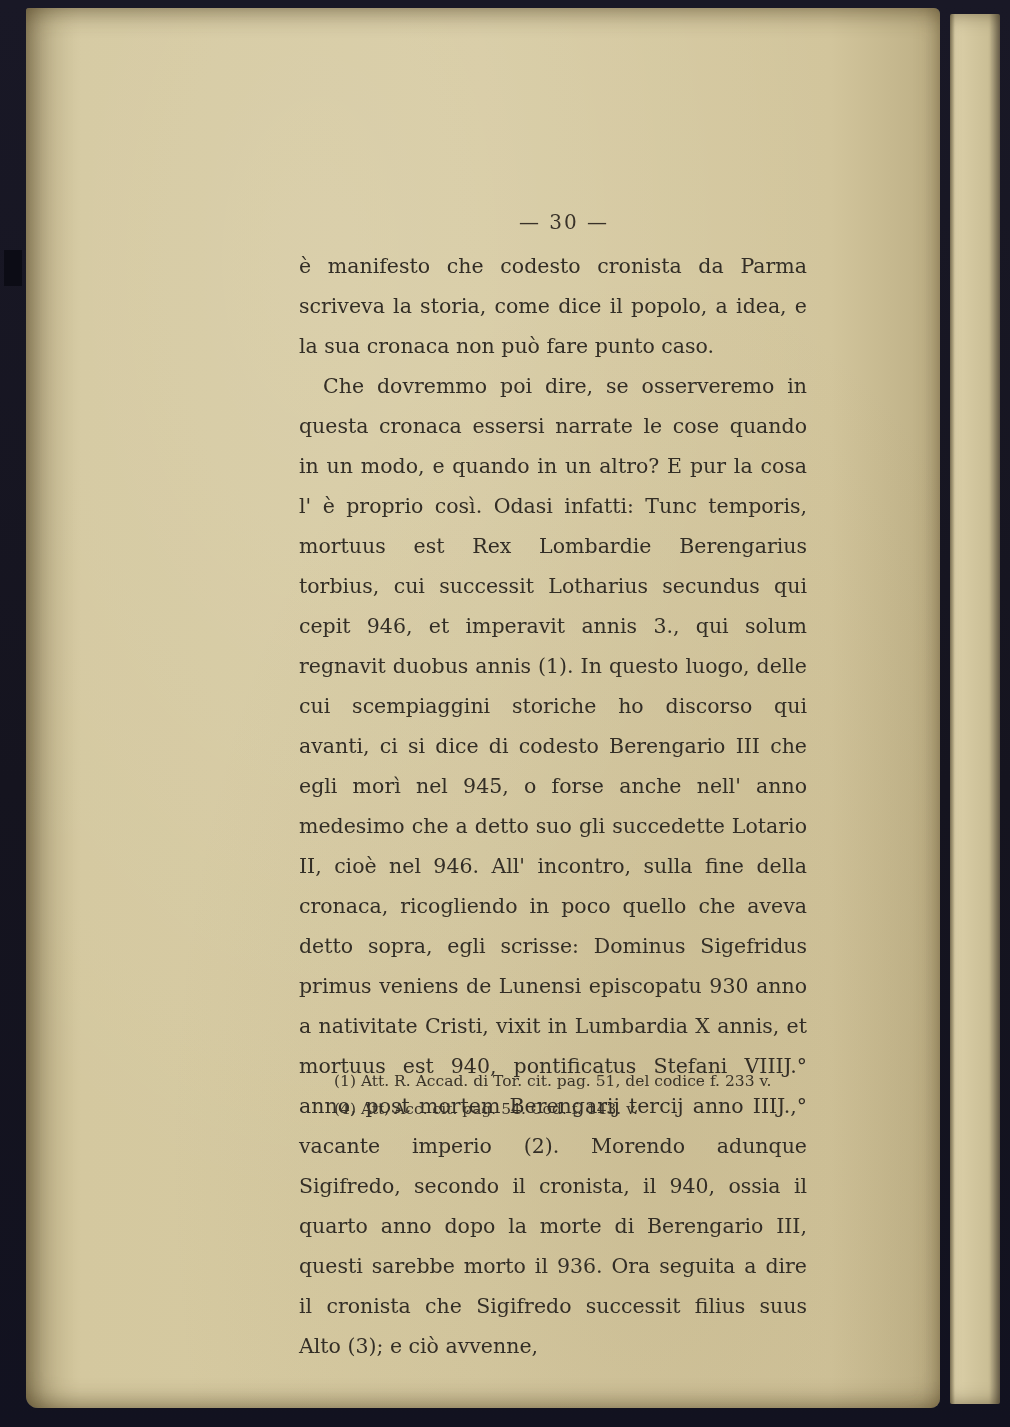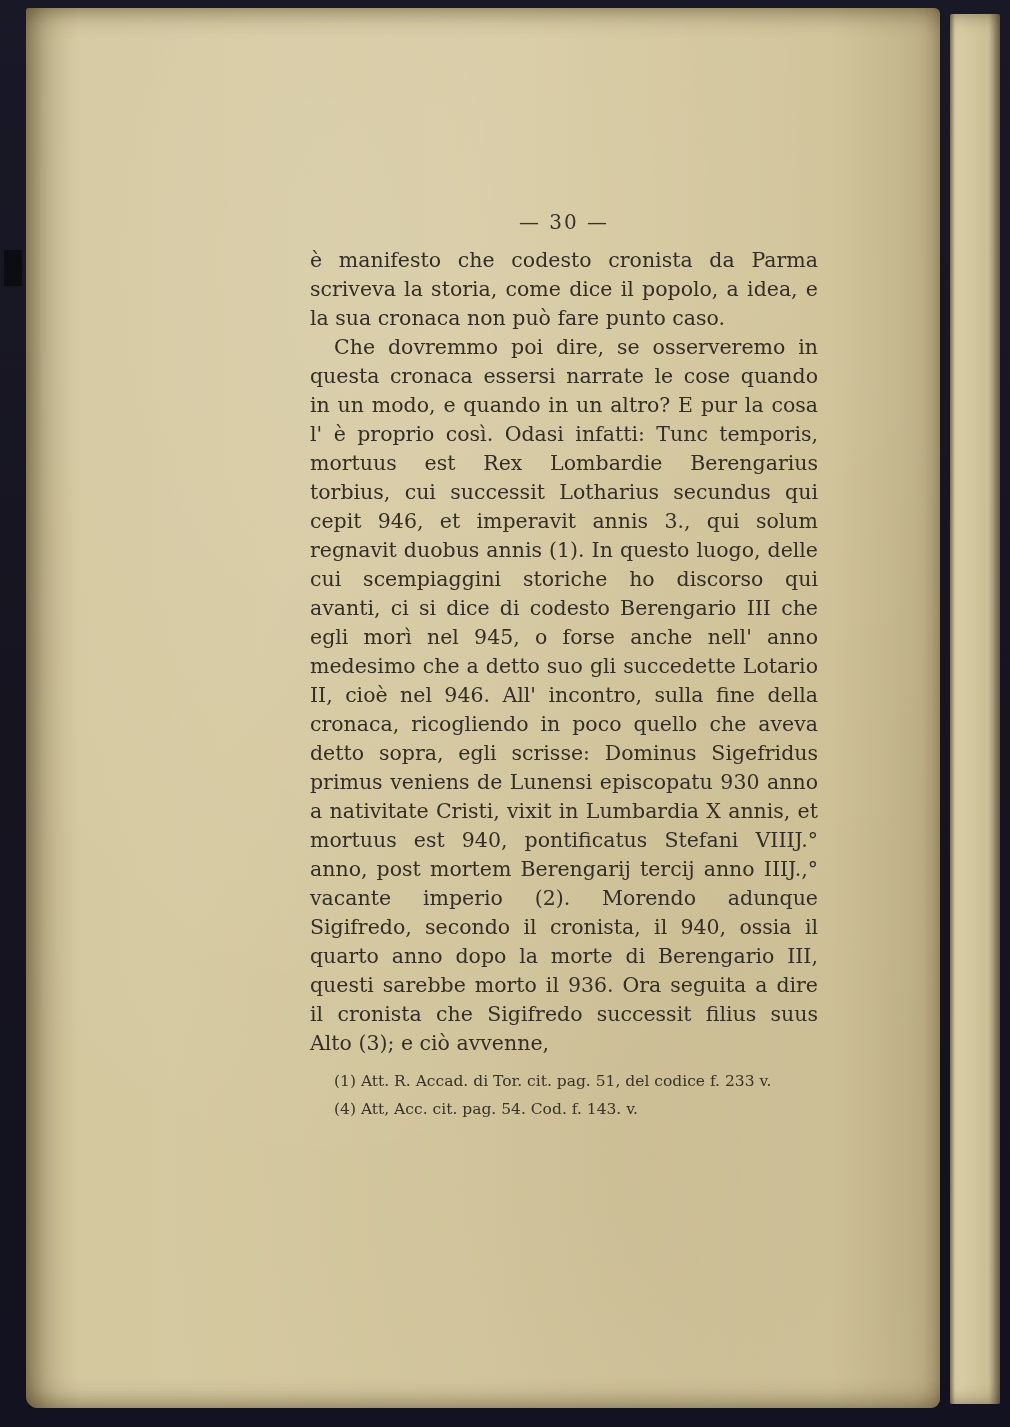--- a/index.html
+++ b/index.html
@@ -60,26 +60,26 @@
     top: 202px;
     width: 508px;
     text-align: center;
     font-family: "DejaVu Serif", serif;
     font-size: 20px;
     letter-spacing: 2px;
     color: #393229;
   }
   .text-block {
     position: absolute;
-    left: 284px;
+    left: 273px;
     top: 238px;
     width: 508px;
     font-family: "DejaVu Serif", serif;
     font-size: 20.5px;
-    line-height: 29px;
+    line-height: 40px;
     color: #332e26;
     text-align: justify;
   }
   .para { margin: 0; }
   .para.indent { text-indent: 24px; }
   .it { }
   .footnotes {
     position: absolute;
     left: 308px;
     top: 1060px;

